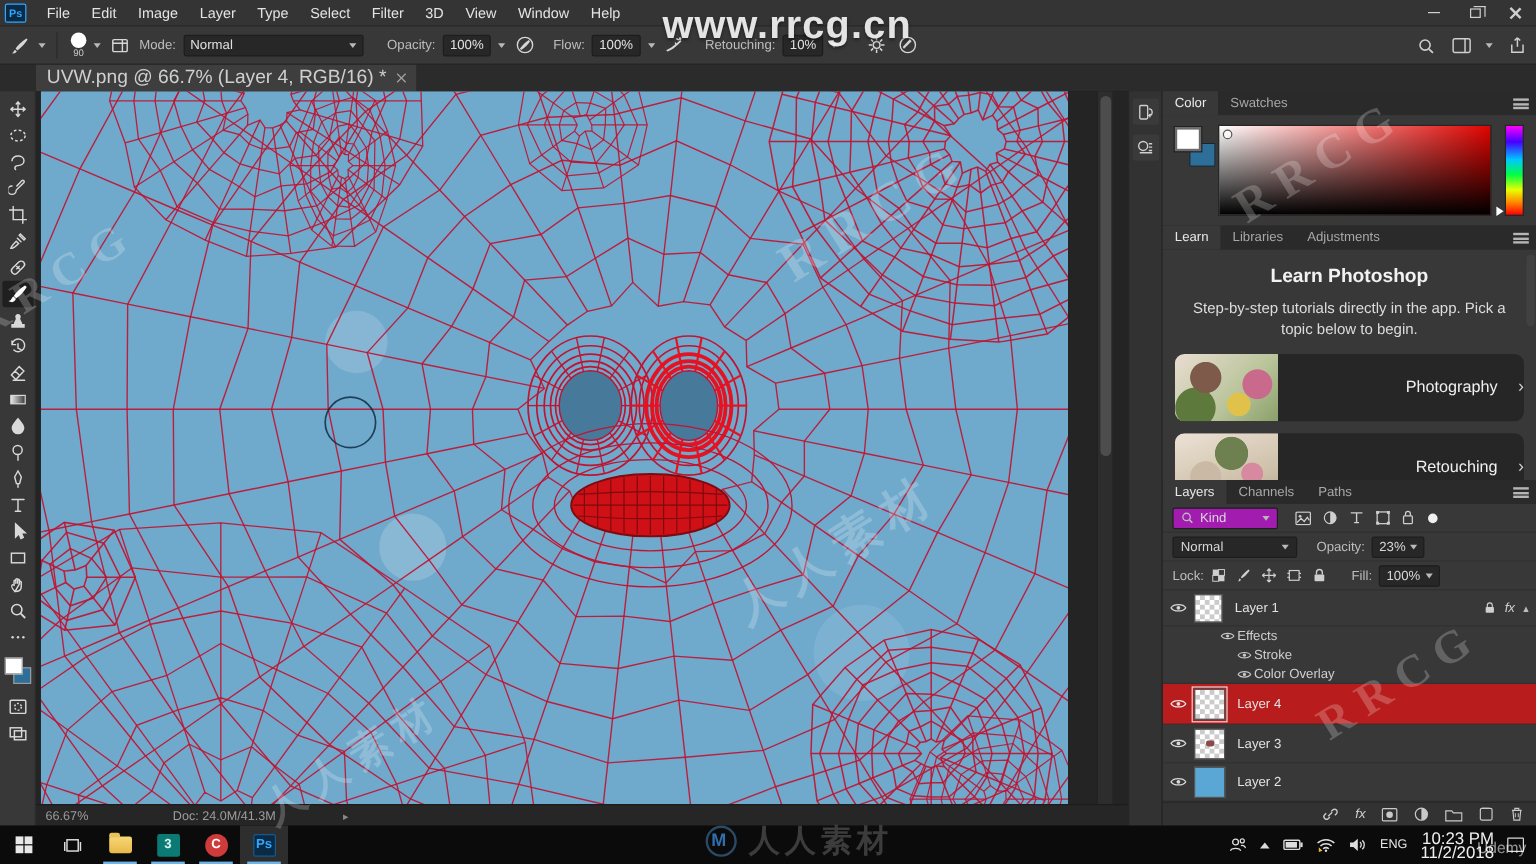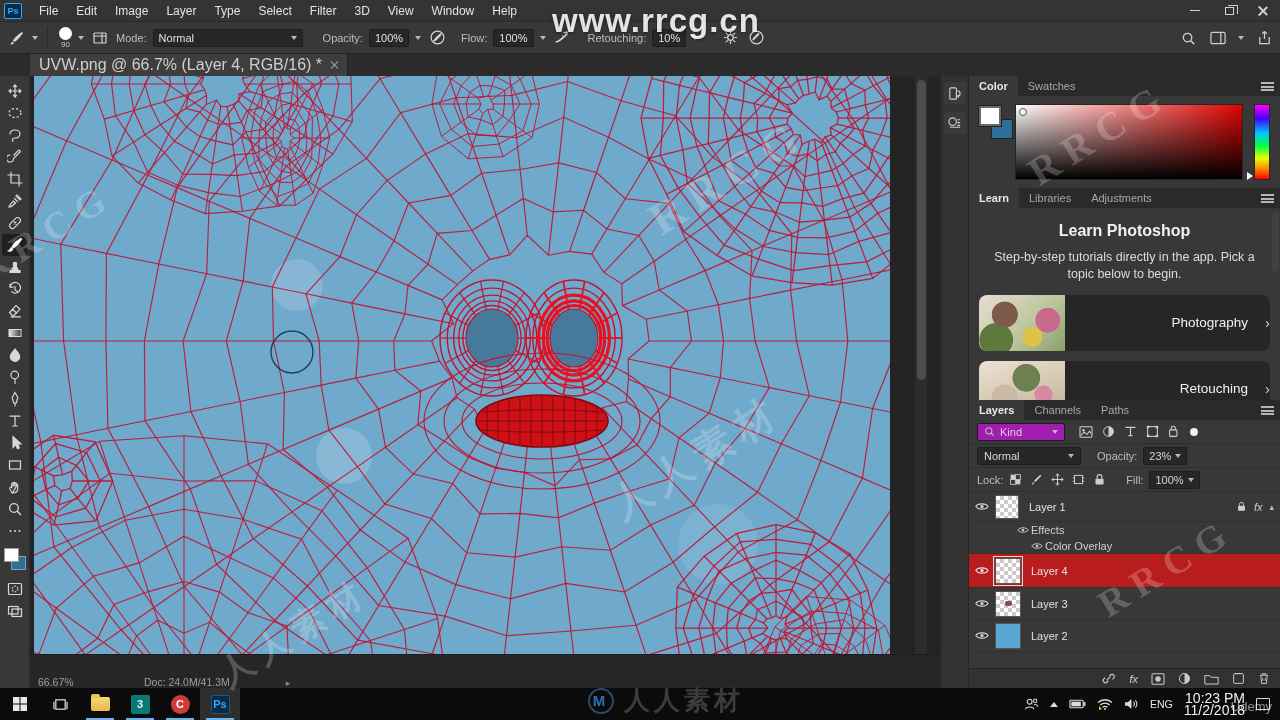--- a/index.html
+++ b/index.html
@@ -47,33 +47,33 @@
   .tool.selected{background:#1f1f1f;color:#fff}
   .fgbg{position:relative;width:24px;height:26px;margin-top:4px}
   .fg{position:absolute;left:1px;top:2px;width:15px;height:14px;border:1px solid #9a9a9a;z-index:2}
   .bg{position:absolute;left:8px;top:10px;width:15px;height:14px;border:1px solid #9a9a9a}
 
   .canvas-wrap{flex:1;position:relative;background:#242424;overflow:hidden}
   .canvas{position:absolute;left:4px;top:0;width:856px;height:594px;overflow:hidden}
   .canvas svg{display:block}
   .vscroll{position:absolute;left:884px;top:0;width:13px;height:594px;background:#2d2d2d;border-left:1px solid #222}
   .vthumb{position:absolute;left:2px;top:4px;width:9px;height:300px;background:#4d4d4d;border-radius:5px}
-  .statusbar{position:absolute;left:0;right:0;bottom:0;height:34px;background:#262626;border-top:1px solid #1c1c1c;display:flex;align-items:flex-end;color:#9d9d9d;font-size:10.5px}
+  .statusbar{position:absolute;left:0;right:0;bottom:0;height:18px;background:#262626;border-top:1px solid #1c1c1c;display:flex;align-items:center;color:#9d9d9d;font-size:10.5px}
   .statusbar .zoomv{margin-left:8px;min-width:60px}
   .statusbar .docv{margin-left:46px}
   .status-chev{margin-left:56px;color:#8a8a8a;font-size:9px}
 
   .dock{width:28px;background:#323232;border-left:1px solid #262626;display:flex;flex-direction:column;align-items:center;padding-top:6px;gap:8px}
   .dockbtn{width:22px;height:22px;display:flex;align-items:center;justify-content:center;color:#cfcfcf;background:#3a3a3a;border-radius:2px}
 
   
   .panels{width:312px;background:#323232;display:flex;flex-direction:column;border-left:1px solid #262626}
   .ptabs{height:20px;background:#2a2a2a;display:flex;align-items:flex-end;position:relative}
   .ptab{padding:0 10px;height:20px;display:flex;align-items:center;font-size:11px;color:#a8a8a8}
-  .ptab.active{background:#383838;color:#e8e8e8;font-weight:bold}
+  .ptab.active{background:#383838;color:#e8e8e8;font-weight:normal}
   .pmenu{position:absolute;right:6px;top:6px;width:13px;height:9px;border-top:2px solid #b5b5b5;border-bottom:2px solid #b5b5b5}
   .pmenu:before{content:"";display:block;margin-top:2px;height:2px;background:#b5b5b5}
   .pbody{background:#383838}
 
   .color-body{height:92px;position:relative;padding:8px}
   .mini-fgbg{position:absolute;left:10px;top:10px;width:34px;height:34px}
   .mini-fg{position:absolute;left:0;top:0;width:22px;height:20px;border:2px solid #6b6b6b;outline:1px solid #222;z-index:2}
   .mini-bg{position:absolute;left:12px;top:13px;width:22px;height:20px;border:1px solid #222}
   .sat-box{position:absolute;left:46px;top:8px;width:228px;height:76px;border:1px solid #262626}
   .sat-cursor{position:absolute;left:3px;top:3px;width:8px;height:8px;border:1.2px solid #555;border-radius:50%;background:rgba(255,255,255,.7)}
@@ -873,20 +873,30 @@
           <div class="layer-row small">
             <div class="sub-ind1"></div>
             <div class="eyebox" style="width:16px">
               <svg class="ik" width="12" height="8" viewBox="0 0 16 10">
                   <path d="M1 5c2.5-4 11.5-4 14 0-2.5 4-11.5 4-14 0z" fill="none" stroke="#c8c8c8" stroke-width="1.3"></path>
                   <circle cx="8" cy="5" r="1.8" fill="#c8c8c8"></circle>
                 </svg>
             </div>
             <span class="lname" style="color:#cfcfcf">Effects</span>
           </div>
+          <div class="layer-row small">
+            <div class="sub-ind2"></div>
+            <div class="eyebox" style="width:16px">
+              <svg class="ik" width="12" height="8" viewBox="0 0 16 10">
+                  <path d="M1 5c2.5-4 11.5-4 14 0-2.5 4-11.5 4-14 0z" fill="none" stroke="#c8c8c8" stroke-width="1.3"></path>
+                  <circle cx="8" cy="5" r="1.8" fill="#c8c8c8"></circle>
+                </svg>
+            </div>
+            <span class="lname" style="color:#cfcfcf">Stroke</span>
+          </div>
           <div class="layer-row small" style="border-bottom:1px solid #313131">
             <div class="sub-ind2"></div>
             <div class="eyebox" style="width:16px">
               <svg class="ik" width="12" height="8" viewBox="0 0 16 10">
                   <path d="M1 5c2.5-4 11.5-4 14 0-2.5 4-11.5 4-14 0z" fill="none" stroke="#c8c8c8" stroke-width="1.3"></path>
                   <circle cx="8" cy="5" r="1.8" fill="#c8c8c8"></circle>
                 </svg>
             </div>
             <span class="lname" style="color:#cfcfcf">Color Overlay</span>
           </div>

